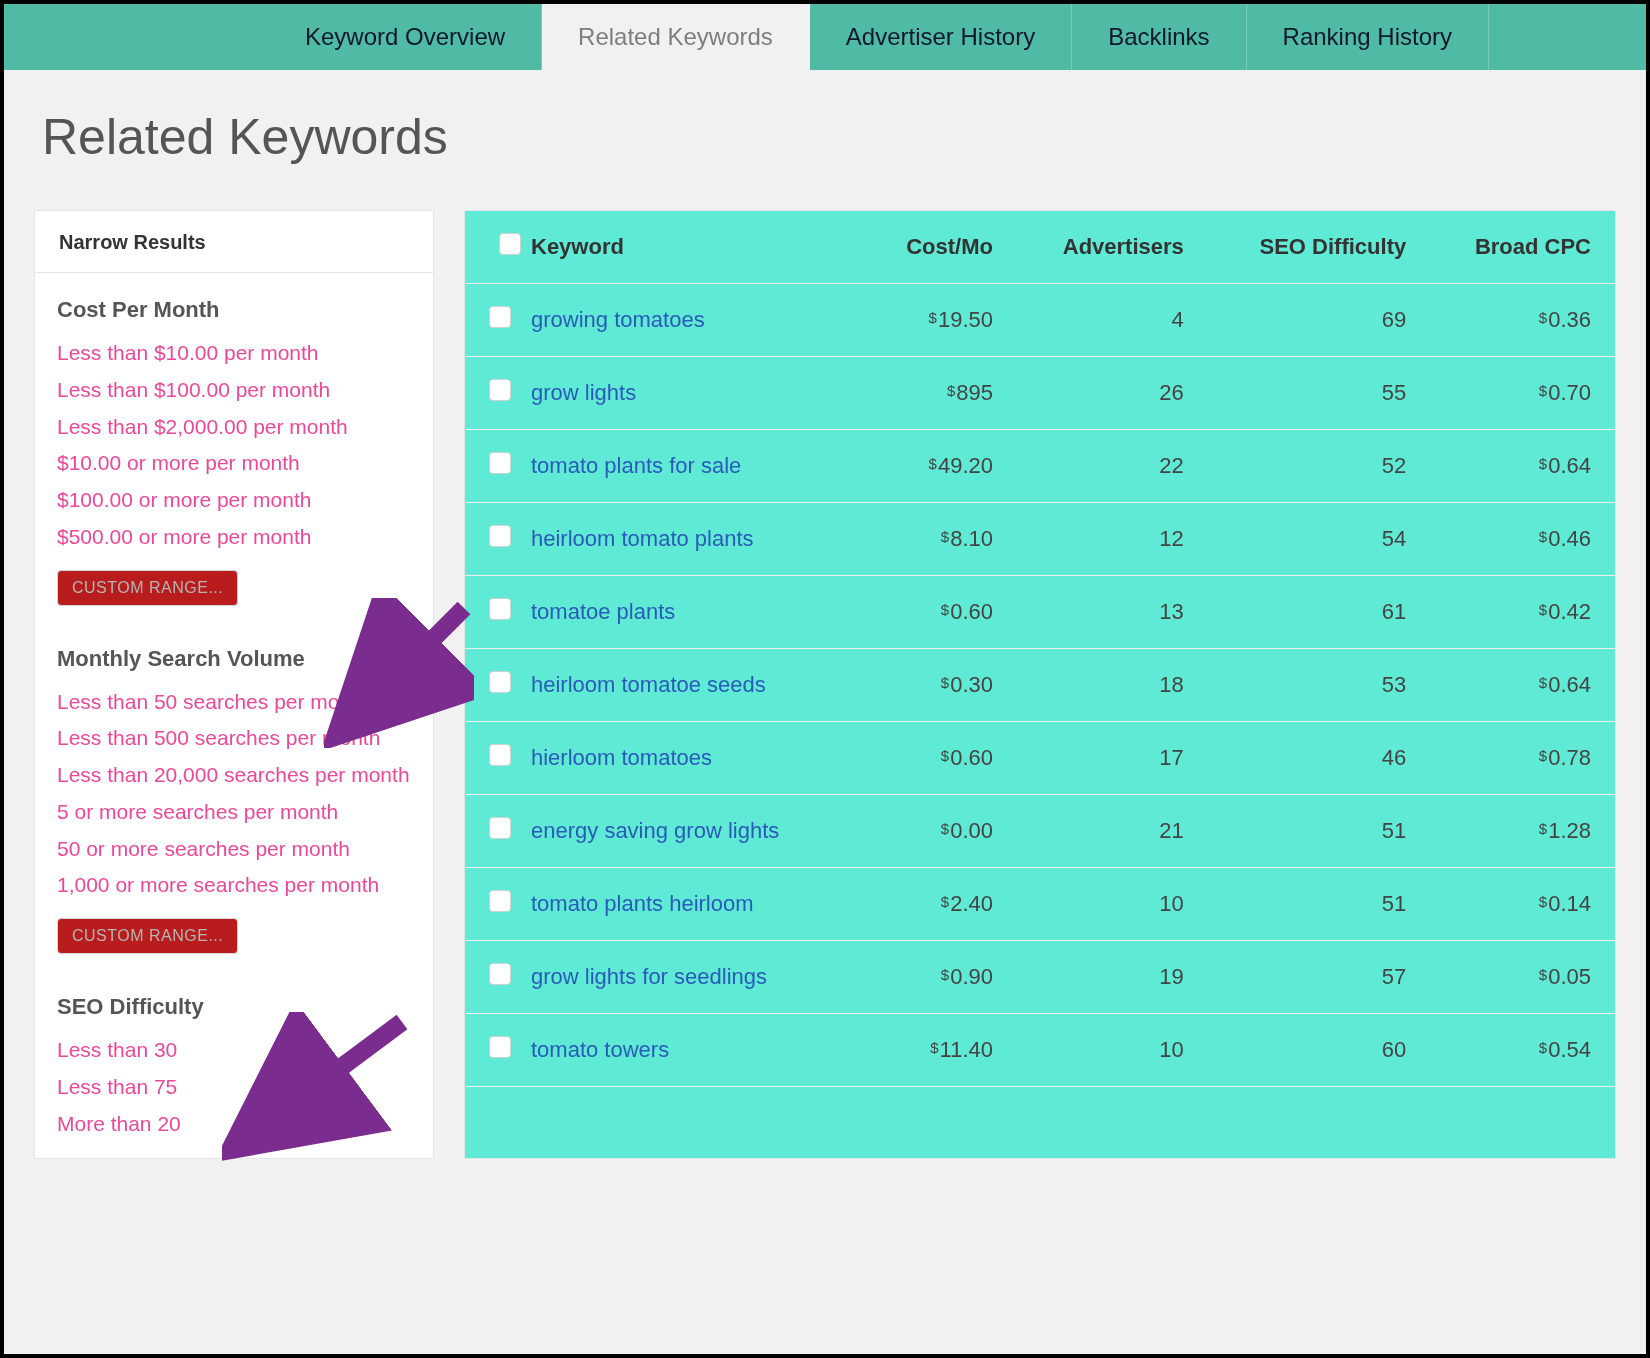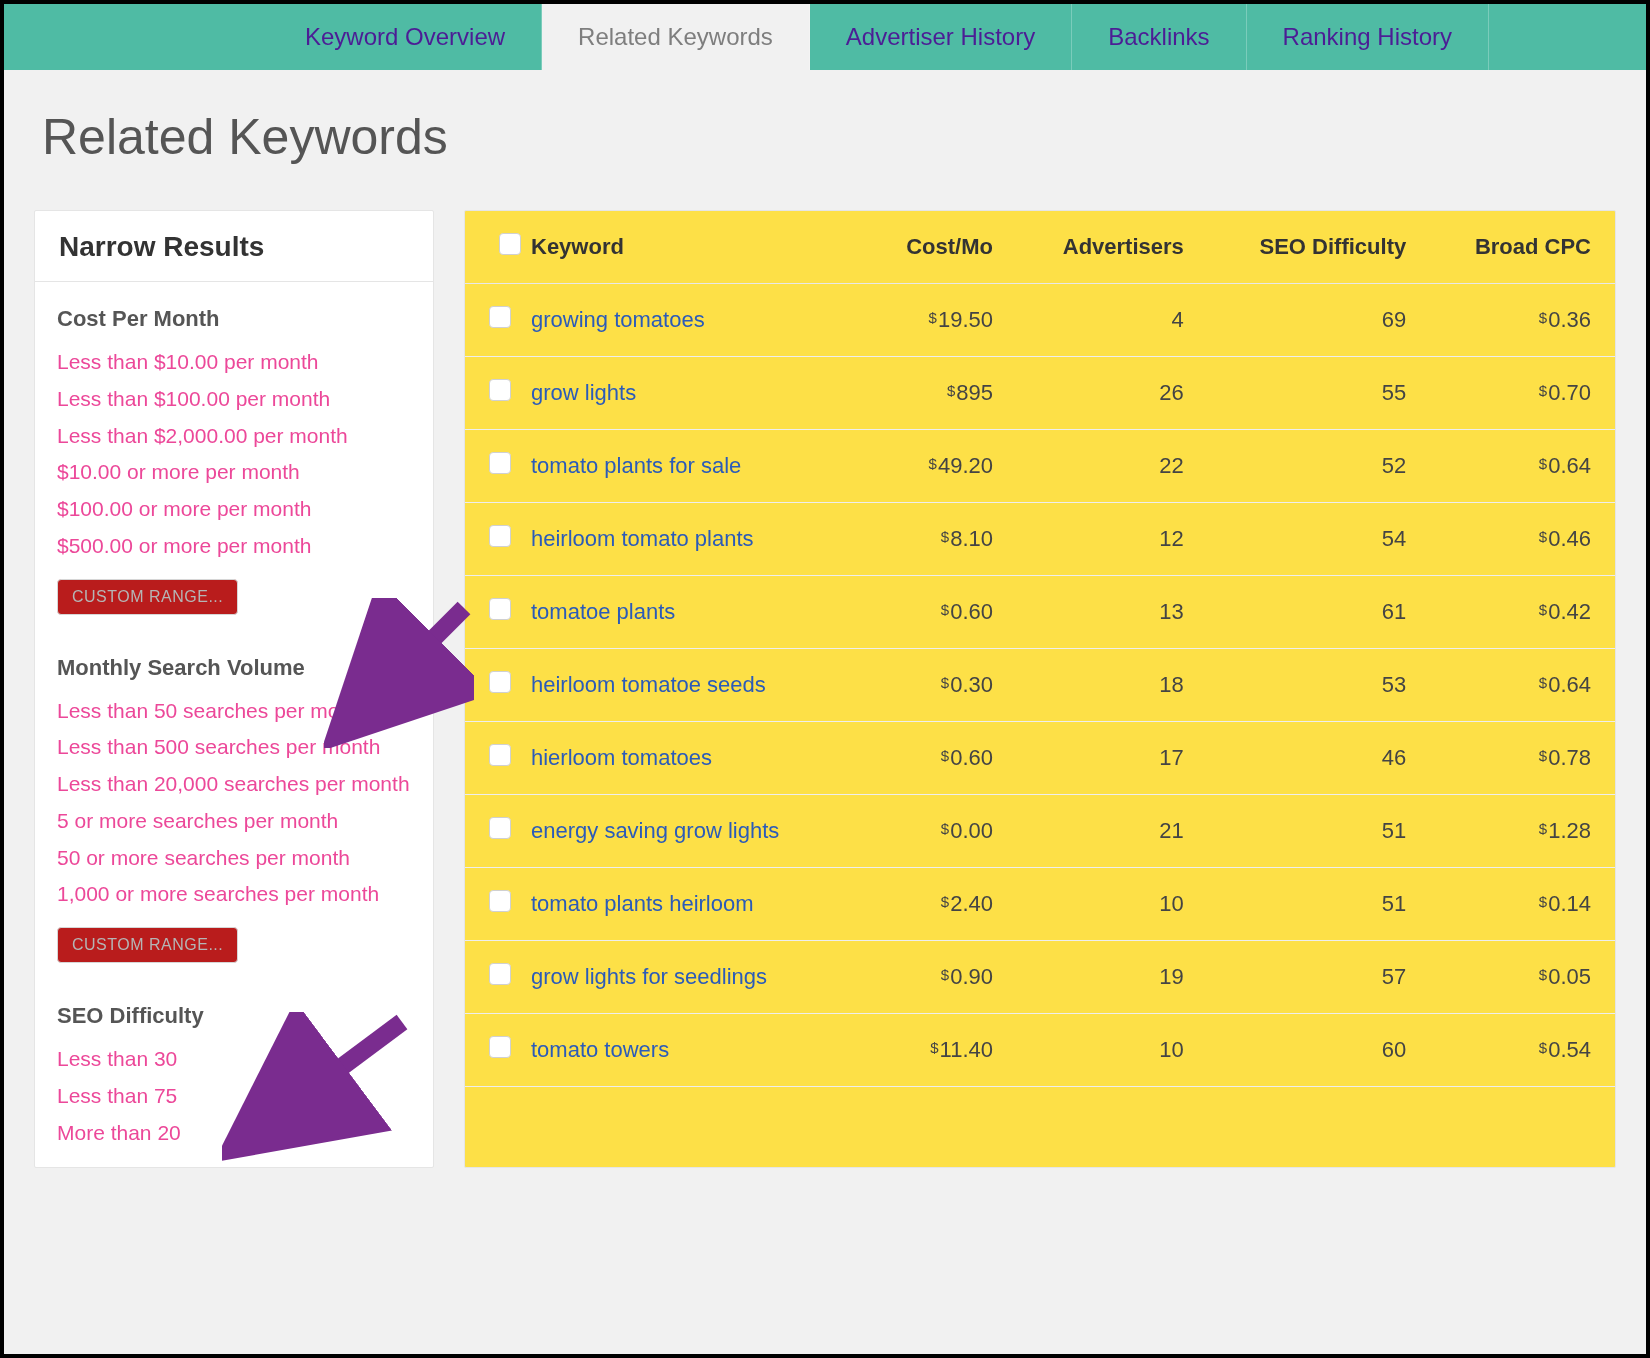--- a/index.html
+++ b/index.html
@@ -15,21 +15,21 @@
     display: flex;
     background: #4fbba4;
     align-items: stretch;
     height: 66px;
     padding-left: 265px;
   }
   .tab {
     padding: 0 36px;
     display: flex;
     align-items: center;
-    color: #4c1d95;
+    color: #0f172a;
     font-size: 24px;
     font-weight: 500;
     cursor: pointer;
     border-right: 1px solid rgba(255,255,255,0.25);
   }
   .tab.active {
     background: #f1f1f1;
     color: #7e7e7e;
   }
   .page-title {
@@ -44,21 +44,21 @@
     padding: 20px 30px 0 30px;
   }
   .sidebar {
     width: 400px;
     background: #fff;
     border: 1px solid #e5e5e5;
     border-radius: 2px;
     flex-shrink: 0;
   }
   .sidebar-header {
-    font-size: 28px;
+    font-size: 20px;
     font-weight: 700;
     color: #333;
     padding: 20px 24px 18px 24px;
     border-bottom: 1px solid #e5e5e5;
   }
   .filter-group {
     padding: 24px 22px 16px 22px;
   }
   .filter-title {
     font-size: 22px;
@@ -79,21 +79,21 @@
     border: 1px solid #d6d6d6;
     border-radius: 4px;
     background: #b91c1c;
     color: #b5b5b5;
     font-size: 16px;
     letter-spacing: 0.5px;
     cursor: pointer;
   }
   .table-wrap {
     flex: 1;
-    background: #fde047;
+    background: #5eead4;
     border: 1px solid #e5e5e5;
     border-radius: 2px;
     overflow: hidden;
   }
   table { width: 100%; border-collapse: collapse; }
   thead th {
     text-align: right;
     font-size: 22px;
     font-weight: 700;
     color: #333;

